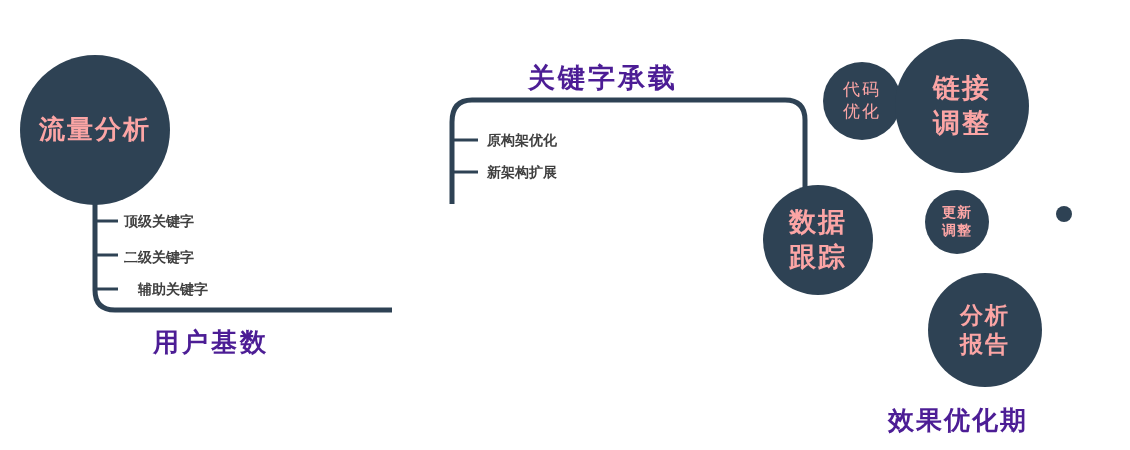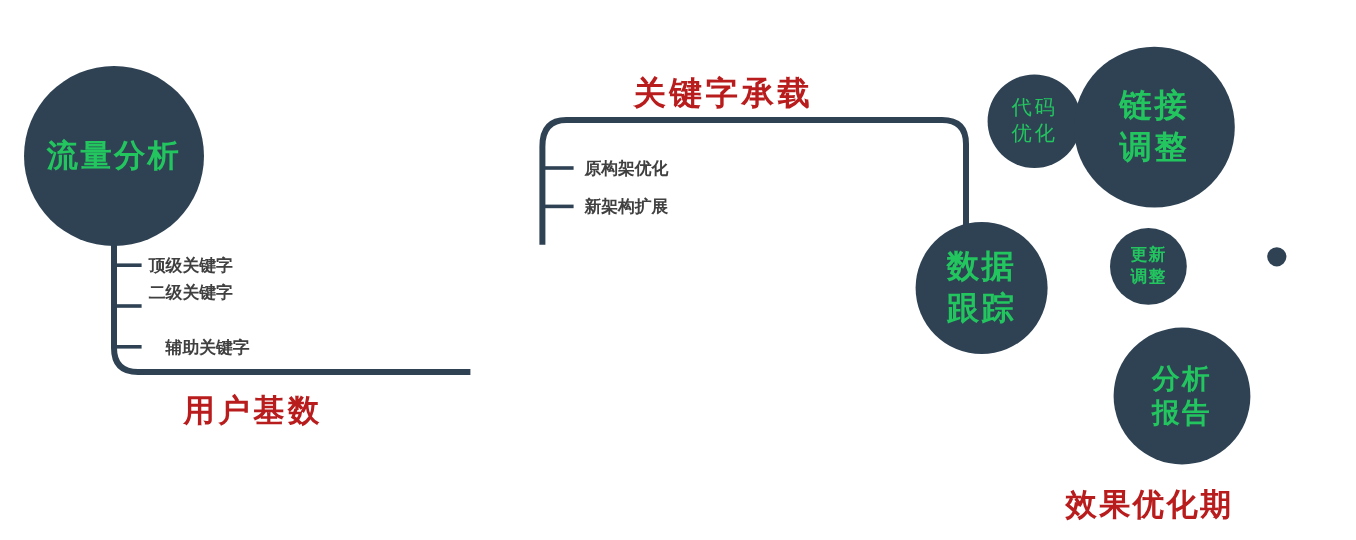--- a/index.html
+++ b/index.html
@@ -18,21 +18,21 @@
   .lines-svg {
     position: absolute;
     left: 0; top: 0;
     width: 1130px; height: 450px;
     pointer-events: none;
   }
   .node {
     position: absolute;
     border-radius: 50%;
     background: #2e4254;
-    color: #22c55e;
+    color: #fca5a5;
     display: flex;
     flex-direction: column;
     align-items: center;
     justify-content: center;
     text-align: center;
     line-height: 1.28;
     letter-spacing: 2px;
   }
   .node span { display: block; }
   .node-traffic   { left: 20px;  top: 55px;  width: 150px; height: 150px; font-size: 26px; font-weight: 600; text-align: center; }
@@ -45,27 +45,27 @@
   .node-dot       { left: 1056px; top: 206px; width: 16px; height: 16px; }
   .branch-label {
     position: absolute;
     color: #404040;
     font-size: 14px;
     font-weight: 600;
     line-height: 18px;
     white-space: nowrap;
   }
   .bl-left-0 { left: 124px; top: 212px; }
-  .bl-left-1 { left: 124px; top: 234px; text-align: center; }
+  .bl-left-1 { left: 124px; top: 248px; text-align: center; }
   .bl-left-2 { left: 138px; top: 280px; text-align: right; }
   .bl-mid-0  { left: 487px; top: 131px; }
   .bl-mid-1  { left: 487px; top: 163px; }
   .edge-label {
     position: absolute;
-    color: #b91c1c;
+    color: #4c1d95;
     font-weight: 700;
     white-space: nowrap;
     letter-spacing: 3px;
   }
   .el-user-base     { left: 153px; top: 325px; font-size: 26px; }
   .el-keyword-carry { left: 528px; top: 60px;  font-size: 27px; }
   .el-effect-phase  { left: 888px; top: 403px; font-size: 26px; letter-spacing: 2px; }
 </style>
 </head>
 <body>

